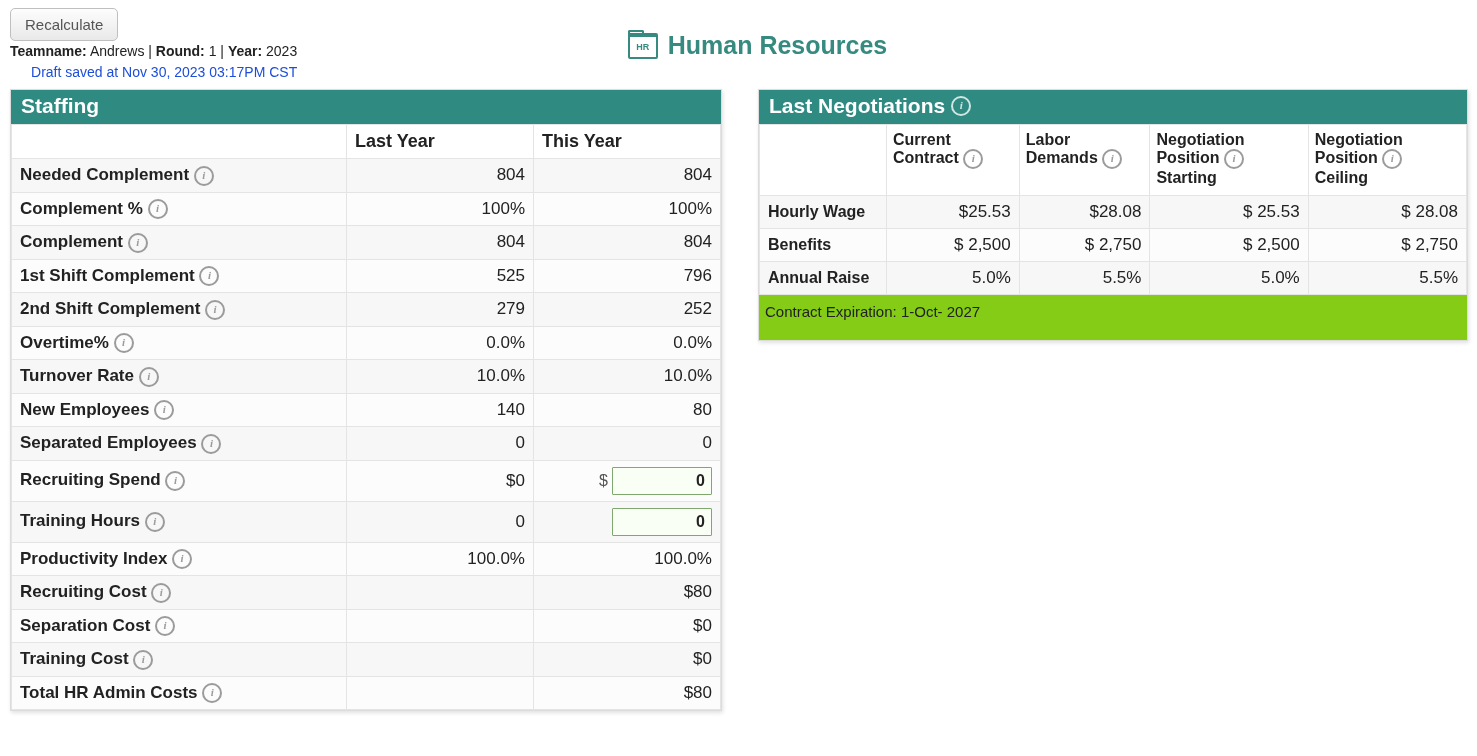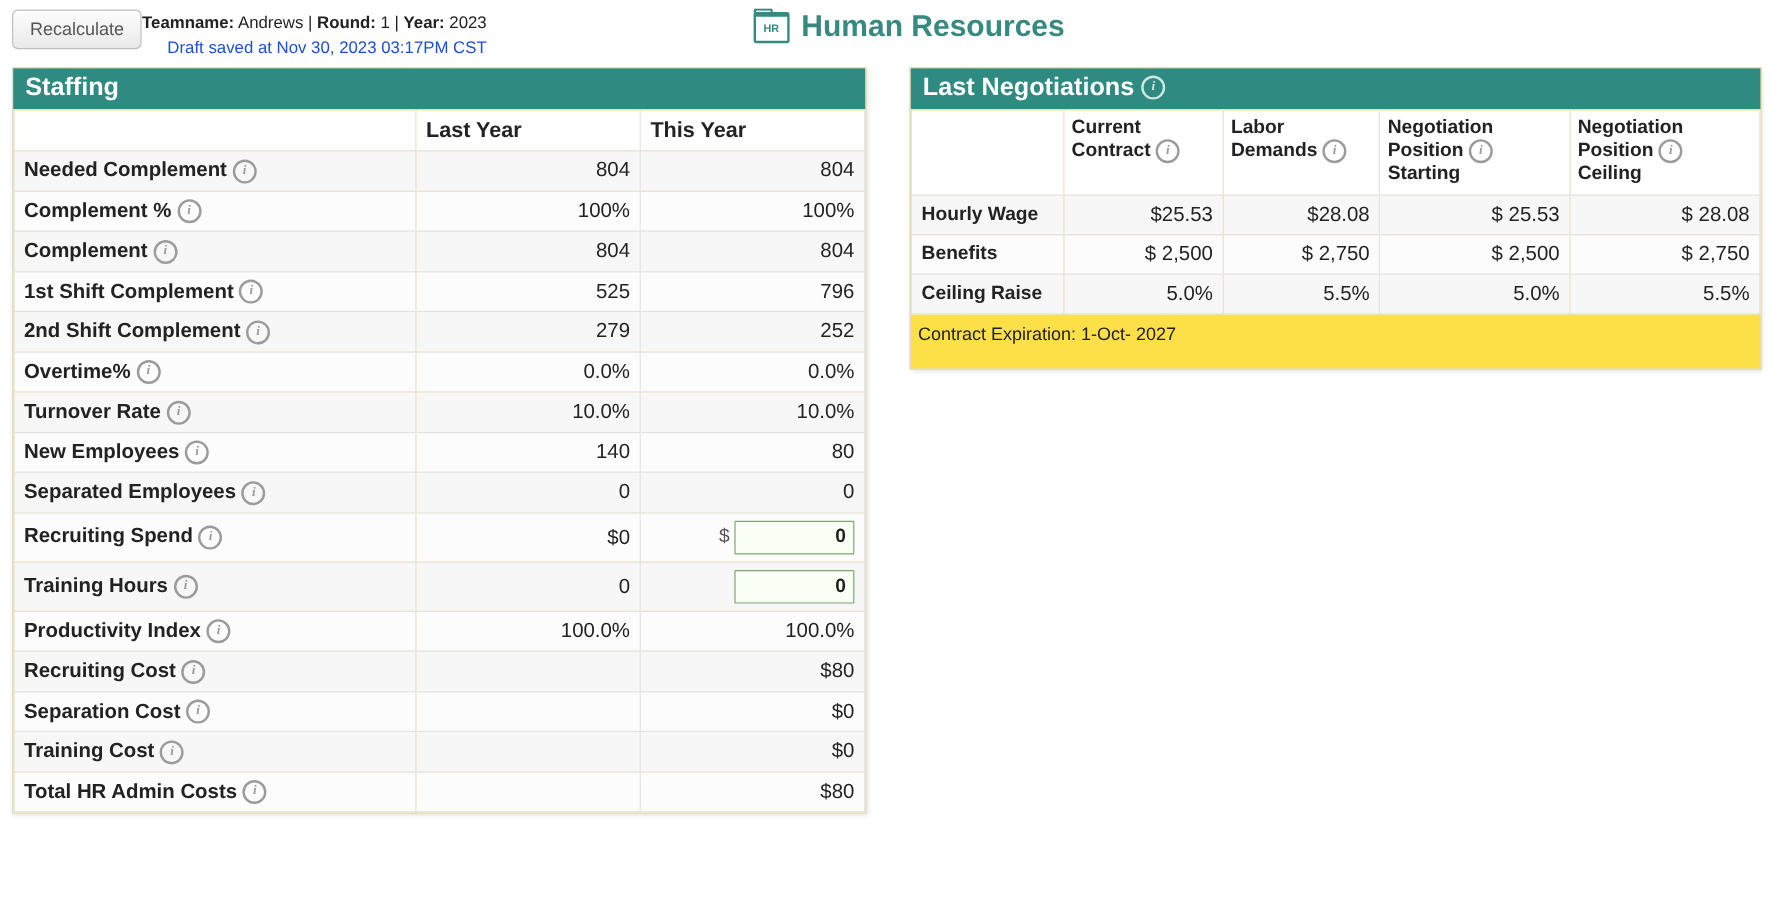--- a/index.html
+++ b/index.html
@@ -12,22 +12,23 @@
   }
   body {
     padding: 8px 10px 20px 10px;
     box-sizing: border-box;
     width: 1477px;
   }
   
   .topbar {
     display: flex;
     align-items: flex-start;
-    justify-content: flex-start;
+    justify-content: center;
     margin-bottom: 6px;
+    flex-direction: column;
   }
   .recalc-btn {
     background: linear-gradient(#fdfdfd, #e9e9e9);
     border: 1px solid #bfbfbf;
     border-radius: 5px;
     padding: 7px 14px;
     font-size: 15px;
     color: #555;
     cursor: pointer;
   }
@@ -72,21 +73,21 @@
   .top-right .saved { color: #1d4ed8; font-size: 14px; }
   
   .panels {
     display: flex;
     gap: 36px;
     align-items: flex-start;
   }
   .panel {
     border: 1px solid #dcdcdc;
     box-shadow: 1px 2px 4px rgba(0,0,0,.12);
-    background: #fde047;
+    background: #84cc16;
     flex: 0 0 auto;
   }
   .panel-left  { width: 710px; }
   .panel-right { width: 708px; }
   .panel-header {
     background: #2f8a81;
     color: #fff;
     font-size: 21px;
     font-weight: bold;
     padding: 4px 10px 6px 10px;
@@ -342,21 +343,21 @@
         <td class="num">$ 28.08</td>
       </tr>
       <tr>
         <td class="rowlbl">Benefits</td>
         <td class="num">$ 2,500</td>
         <td class="num">$ 2,750</td>
         <td class="num">$ 2,500</td>
         <td class="num">$ 2,750</td>
       </tr>
       <tr>
-        <td class="rowlbl">Ceiling Raise</td>
+        <td class="rowlbl">Annual Raise</td>
         <td class="num">5.0%</td>
         <td class="num">5.5%</td>
         <td class="num">5.0%</td>
         <td class="num">5.5%</td>
       </tr>
     </tbody>
       </table>
     <div class="contract-exp">
       <span>Contract Expiration:</span> <span>1-Oct- 2027</span>
     </div>

